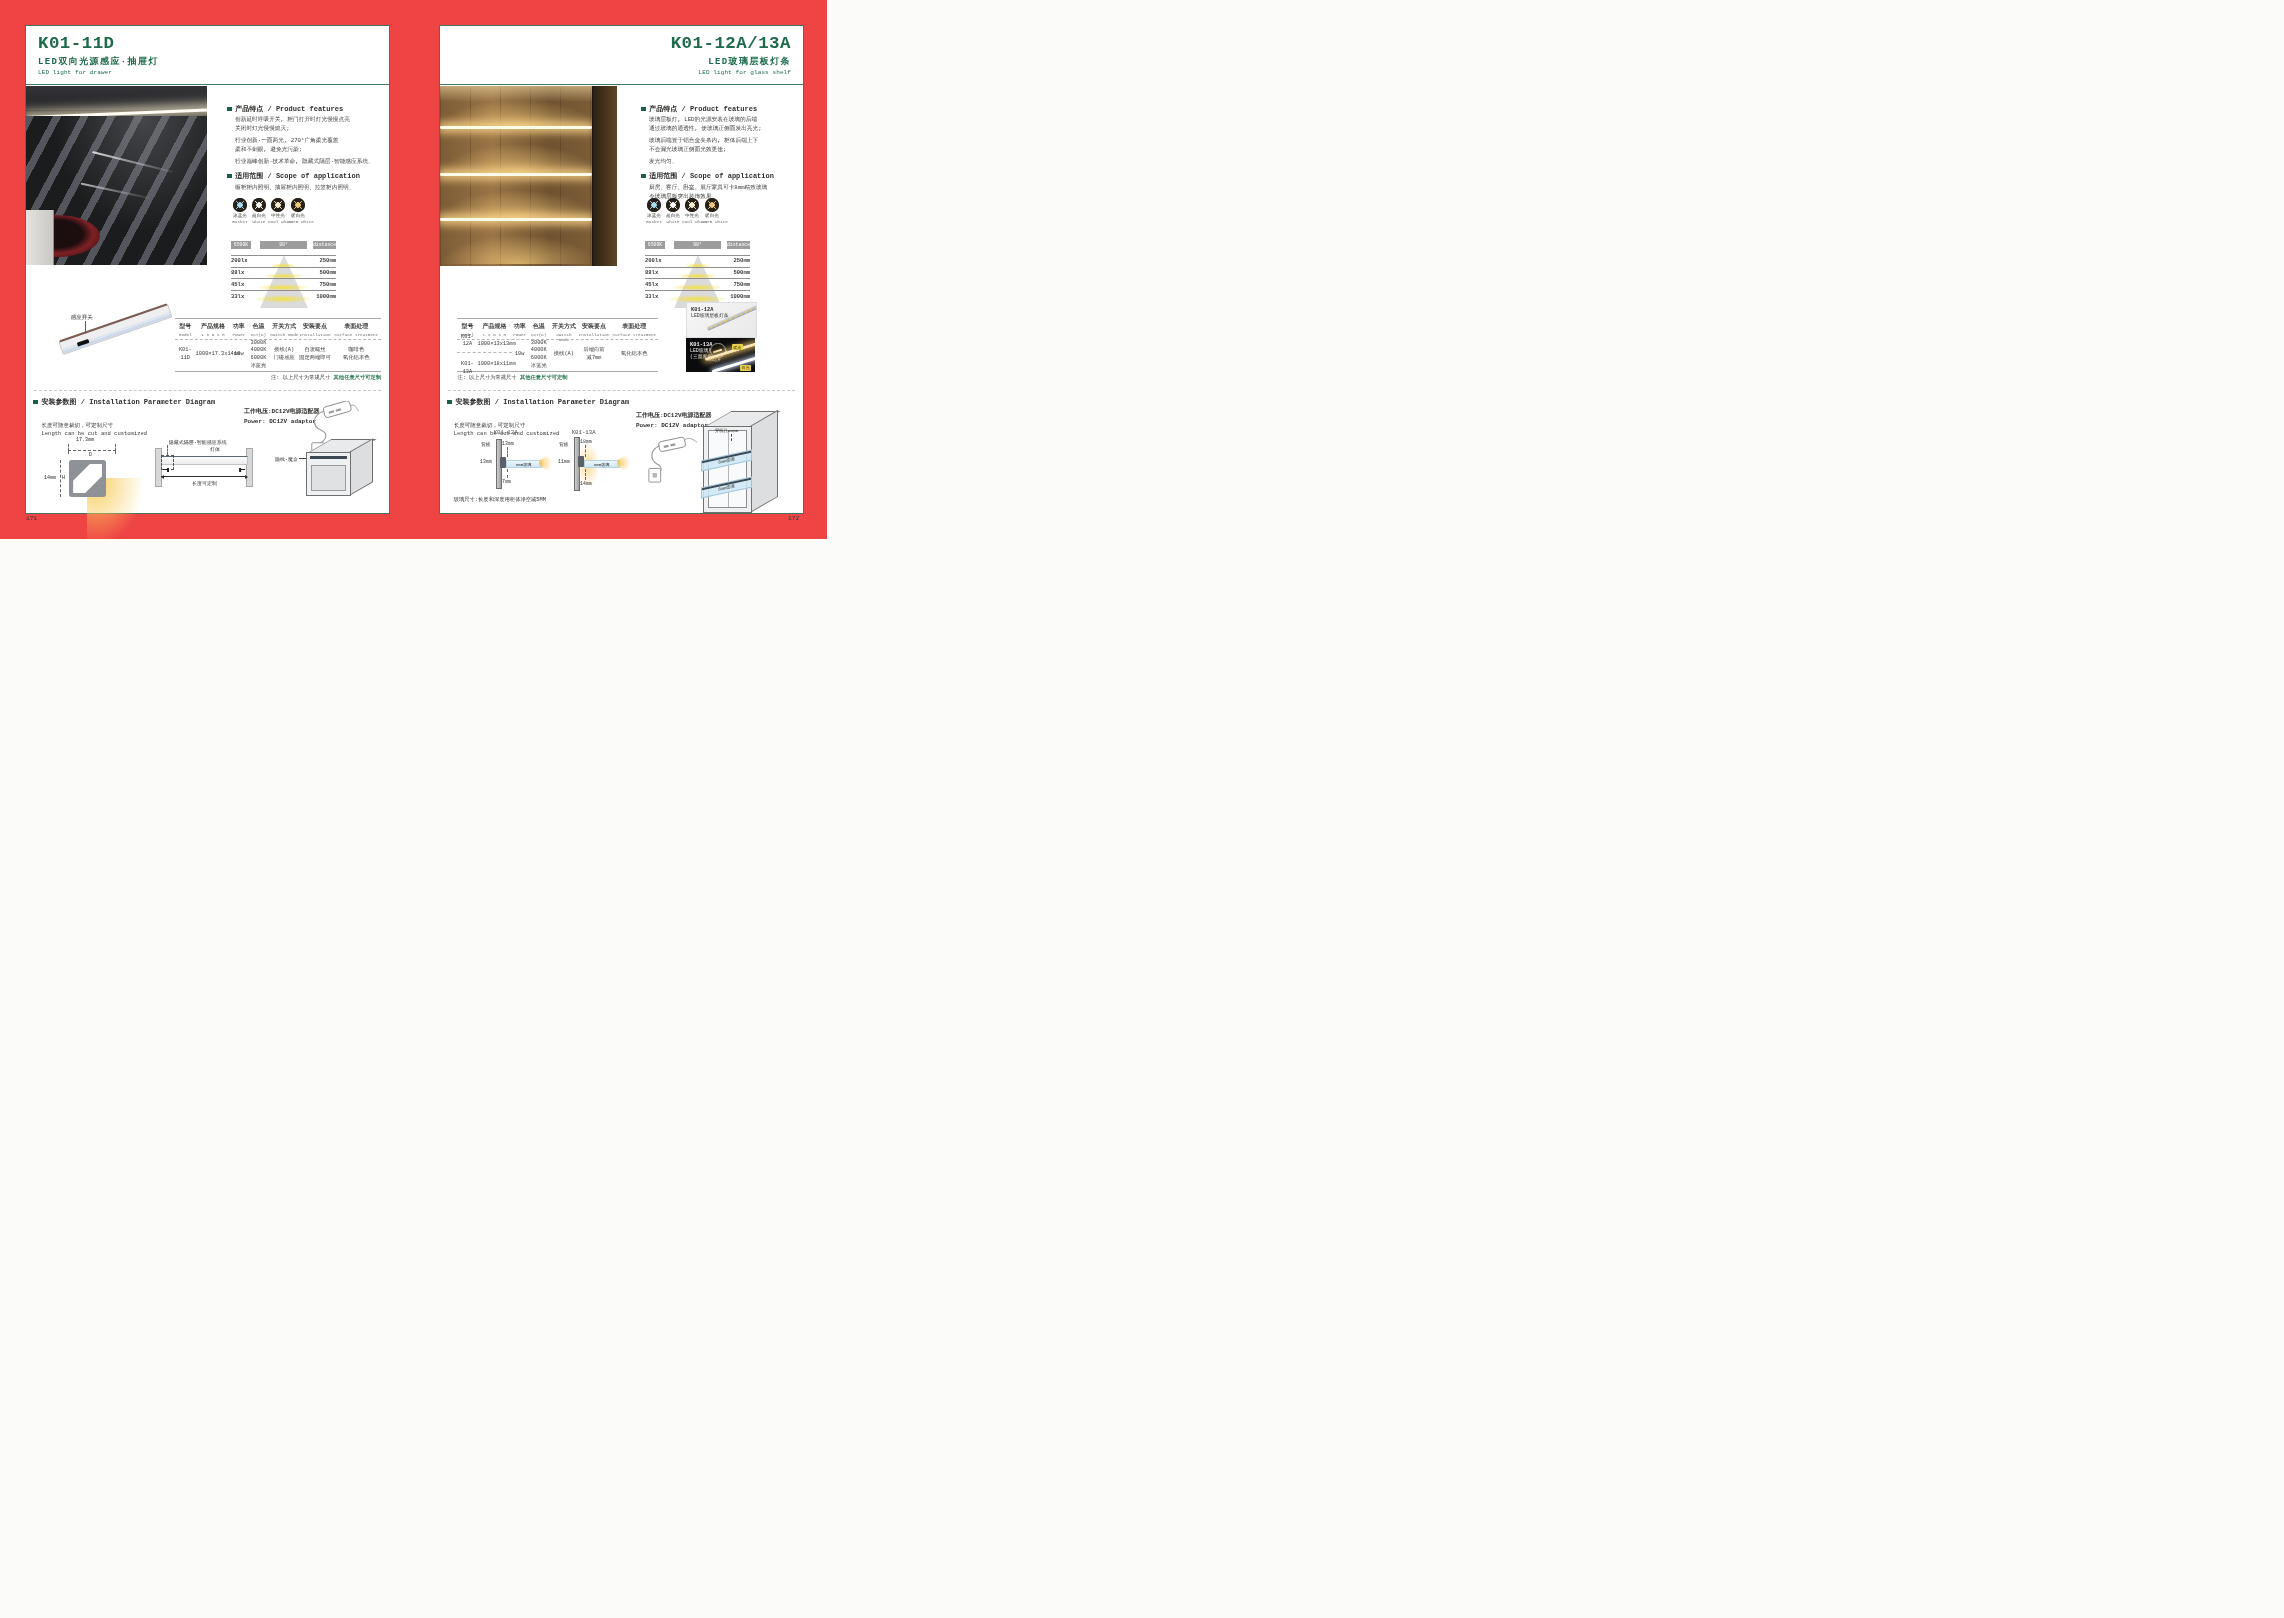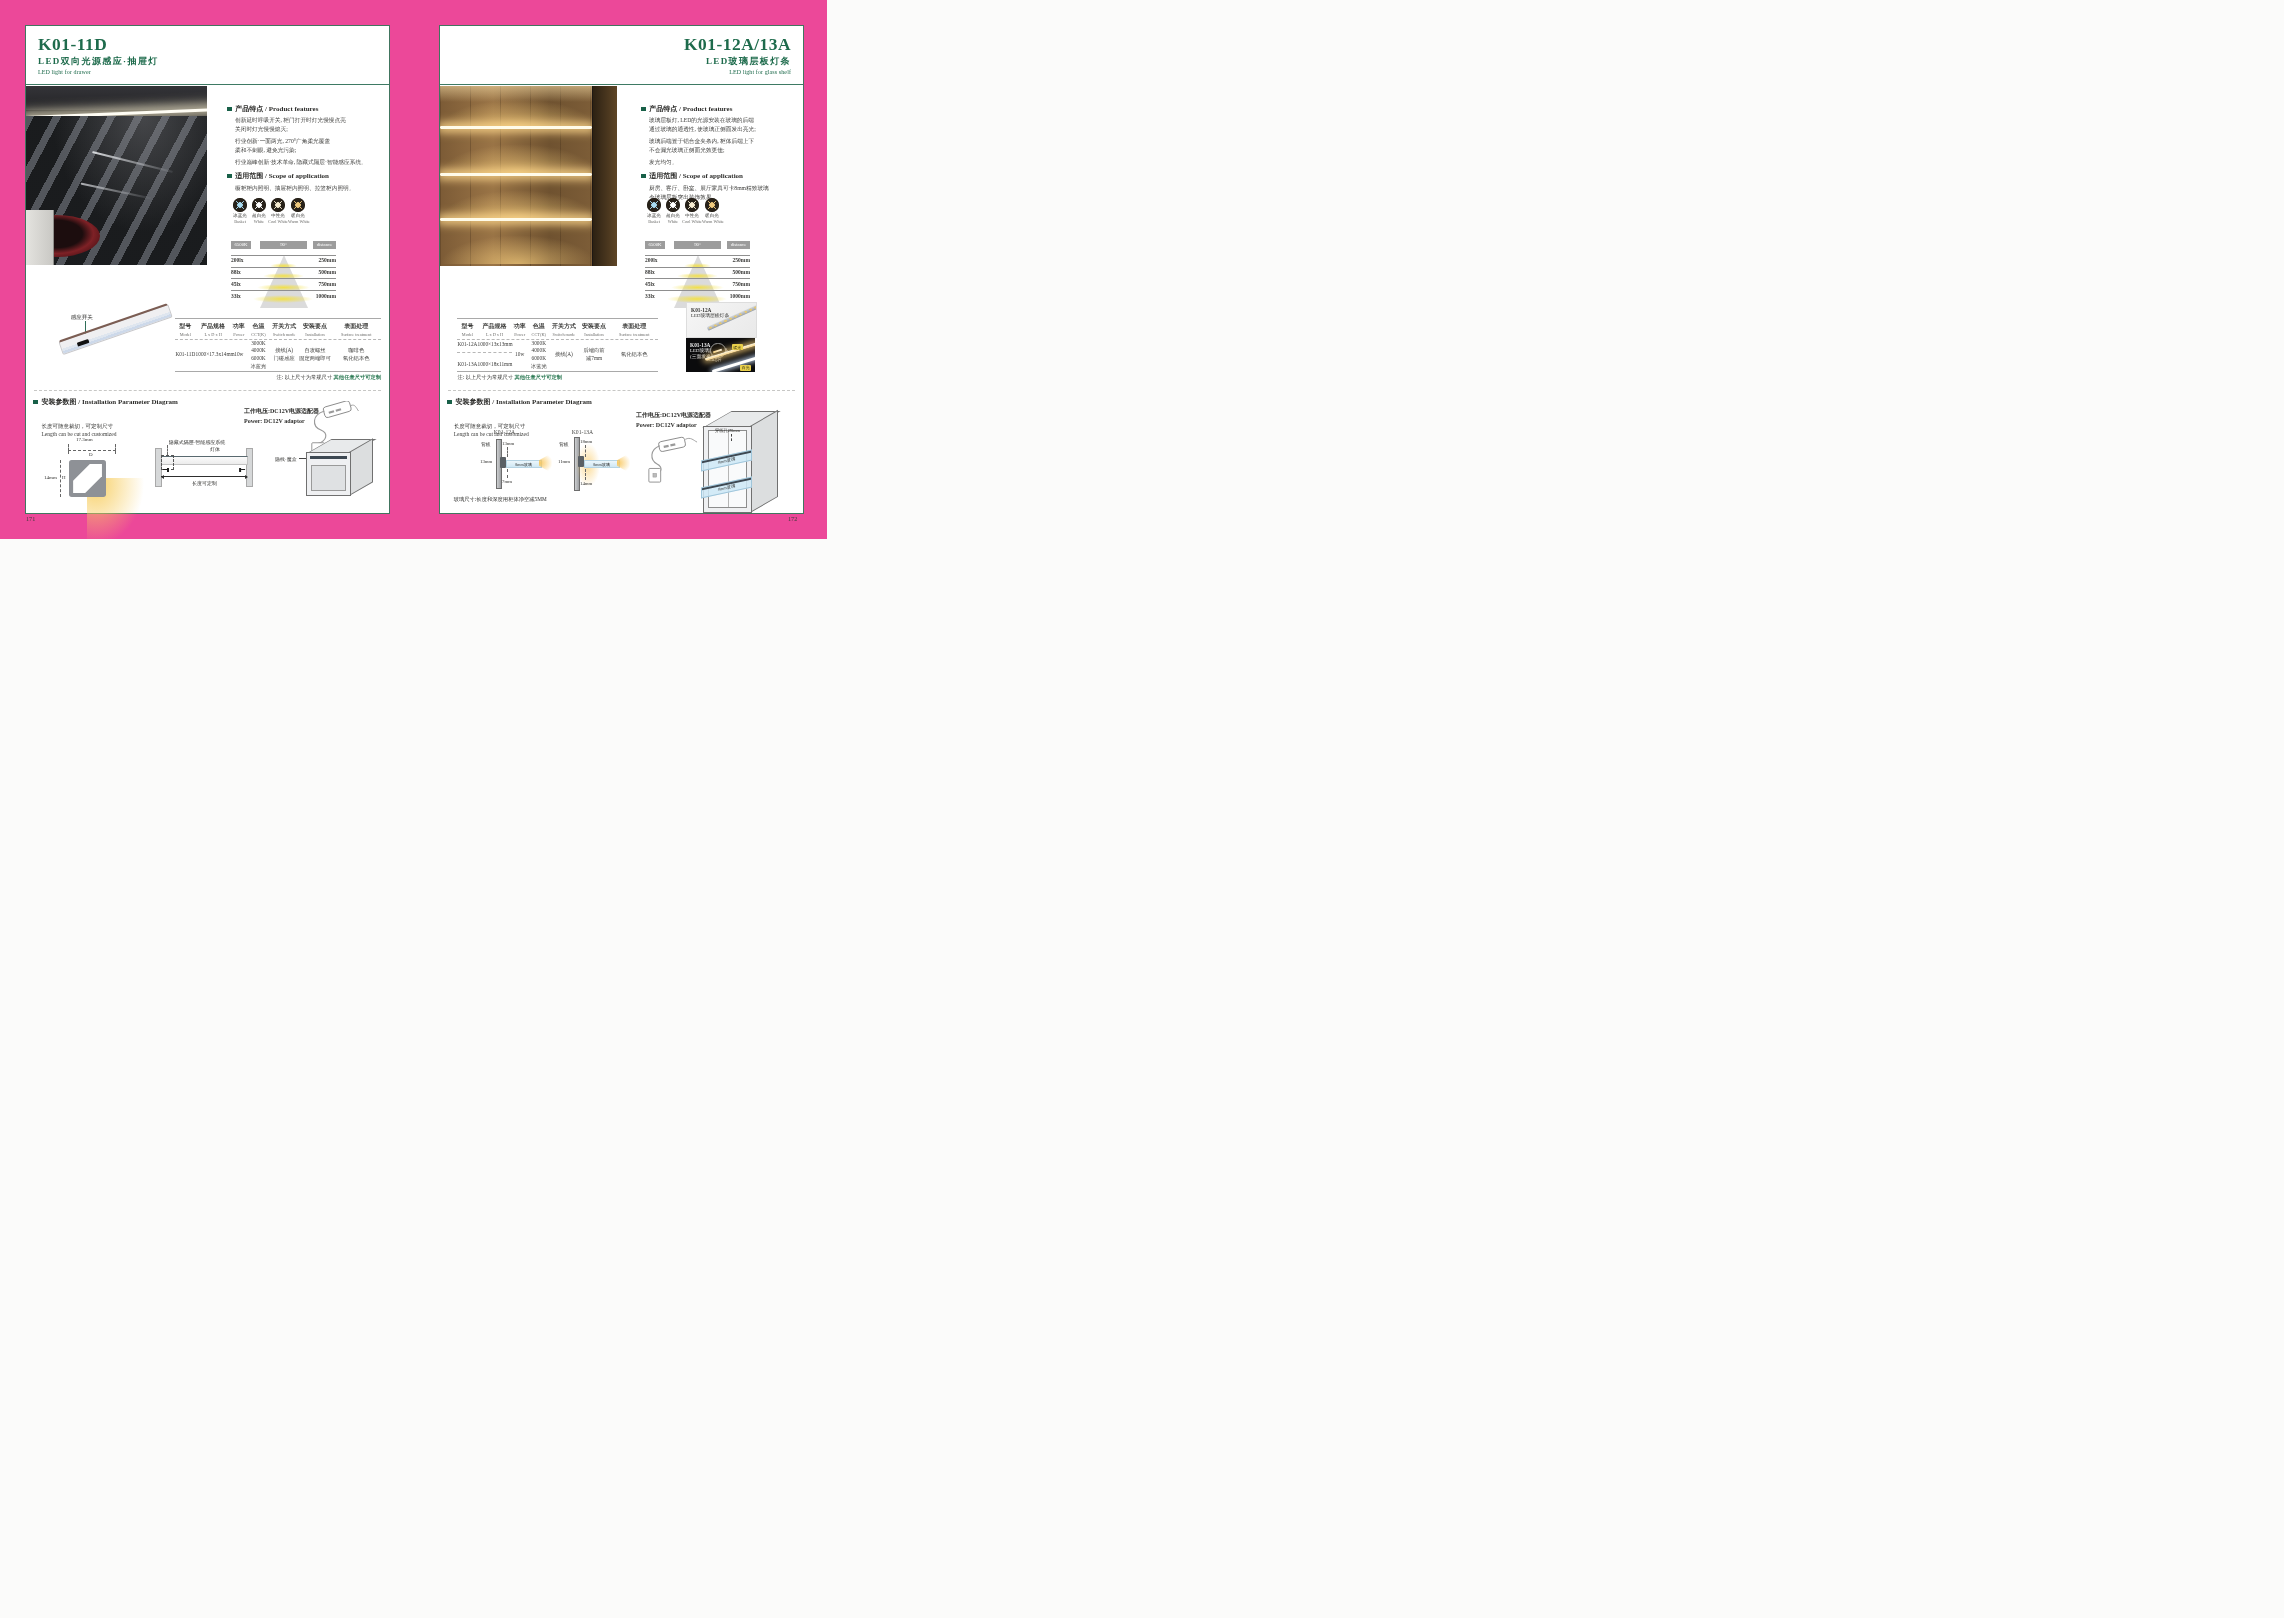--- a/index.html
+++ b/index.html
@@ -1,17 +1,17 @@
 <!DOCTYPE html>
 <html style="font-size:7.3px"><head>
 <meta charset="utf-8">
 <style>
   html,body{margin:0;padding:0;background:#fbfbfa;}
-  .sheet{position:relative;width:827px;height:539px;background:#ec4899;overflow:hidden;
-         font-family:Liberation Serif, serif;color:#3c3c3a;}
+  .sheet{position:relative;width:827px;height:539px;background:#ef4444;overflow:hidden;
+         font-family:Liberation Mono, monospace;color:#3c3c3a;}
   .page{position:absolute;border:0.5px solid #41755f;background:#fff;}
   .page-left{left:25px;top:25px;width:363px;height:487px;}
   .page-right{left:439px;top:25px;width:363px;height:487px;}
   .hdr{position:absolute;top:9px;}
   .page-left .hdr{left:12px;}
   .page-right .hdr{right:12px;text-align:right;}
   .hdr .model{font-size:17.4px;font-weight:800;color:#1e6b4c;letter-spacing:0.5px;line-height:1.05;}
   .hdr .tcn{font-size:9px;font-weight:700;color:#1e6b4c;letter-spacing:1.4px;margin-top:1.8px;}
   .hdr .ten{font-size:6px;color:#1e6b4c;margin-top:1.4px;letter-spacing:0.1px;}
   .hdr-rule{position:absolute;left:0;right:0;top:58px;border-top:0.5px solid #3e7a64;}

